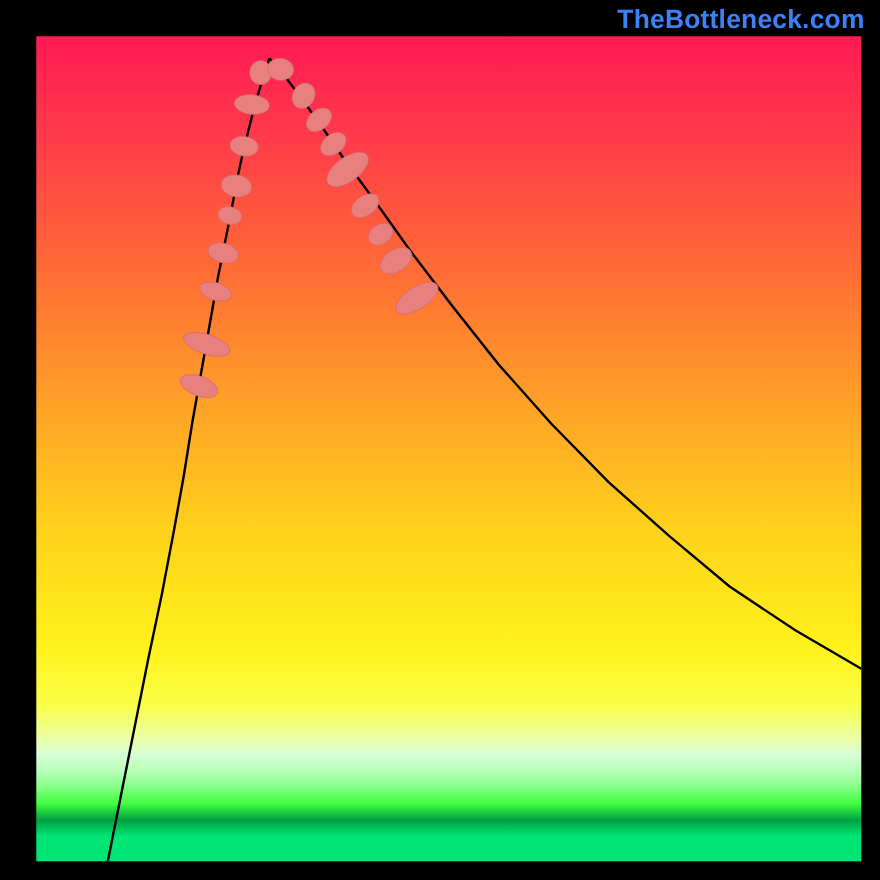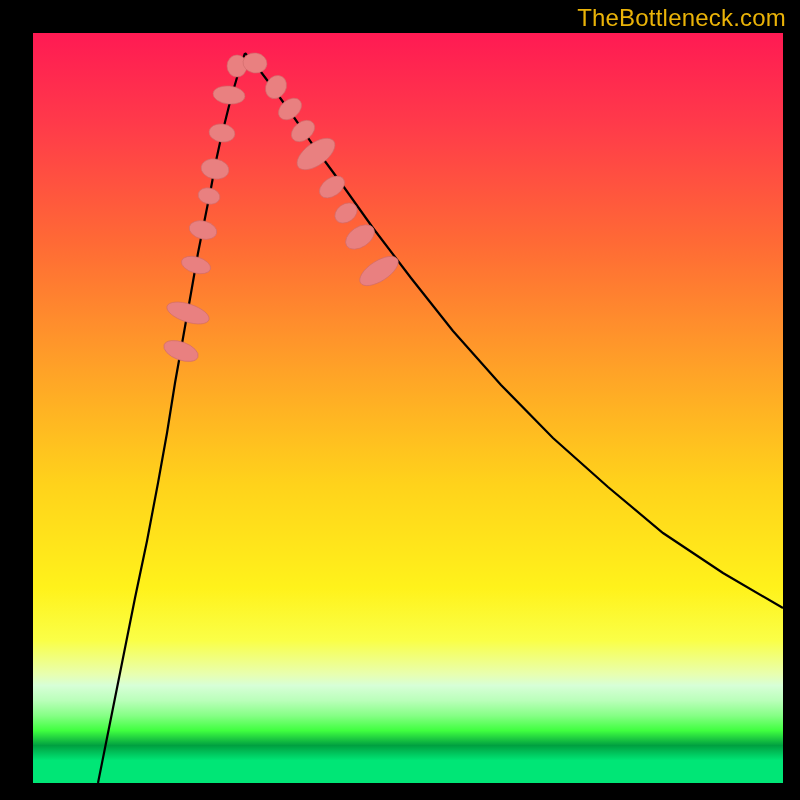--- a/index.html
+++ b/index.html
@@ -41,23 +41,23 @@
       #40ff40 93%,
       #00a040 95%,
       #00e676 97%,
       #00e676 100%
     );
   }
   .watermark {
     position: absolute;
     top: 4px;
     right: 14px;
-    color: #eab308;
+    color: #3b82f6;
     font-size: 24px;
-    font-weight: 400;
+    font-weight: 700;
     letter-spacing: 0.2px;
     user-select: none;
   }
   svg.curves {
     position: absolute;
     left: 0;
     top: 0;
     width: 750px;
     height: 750px;
     overflow: visible;

